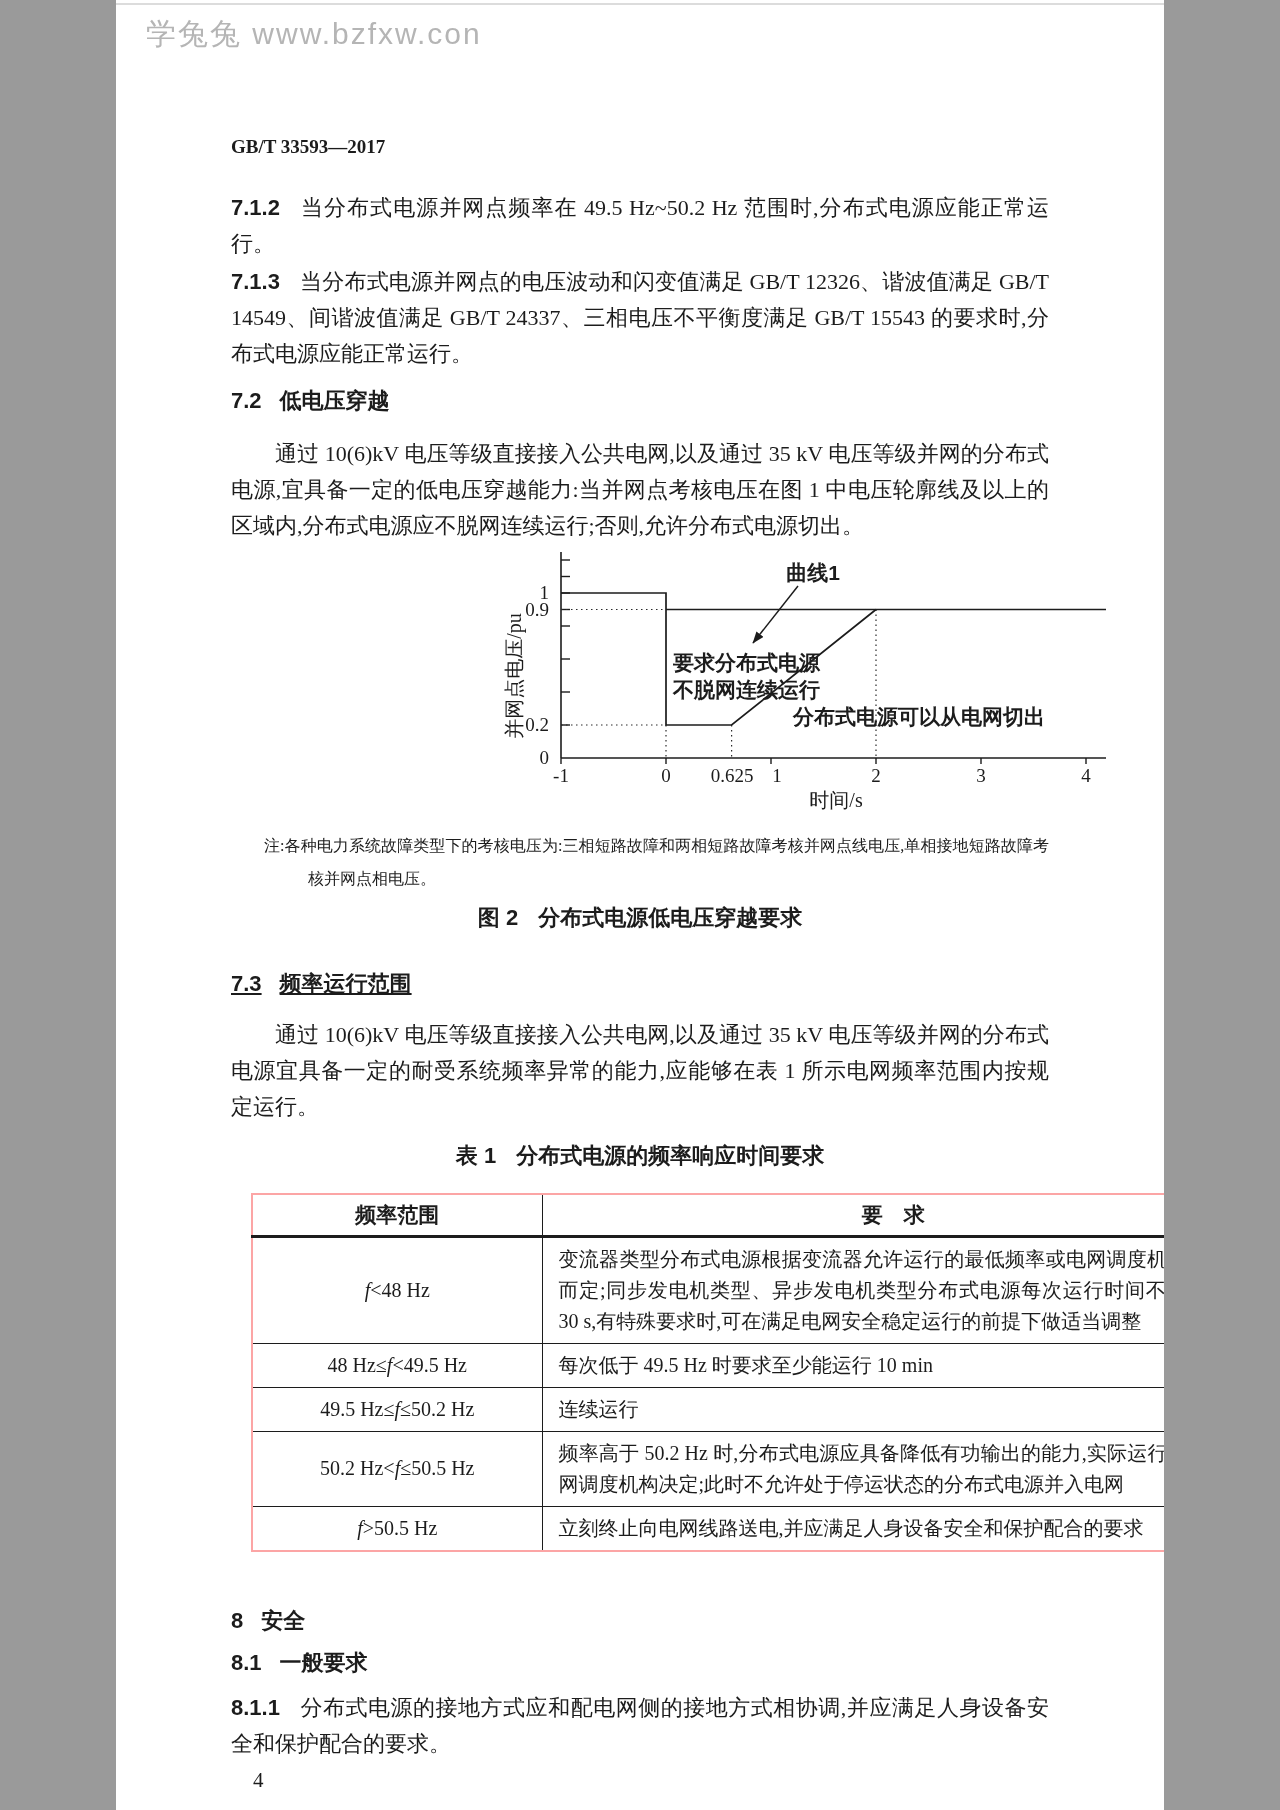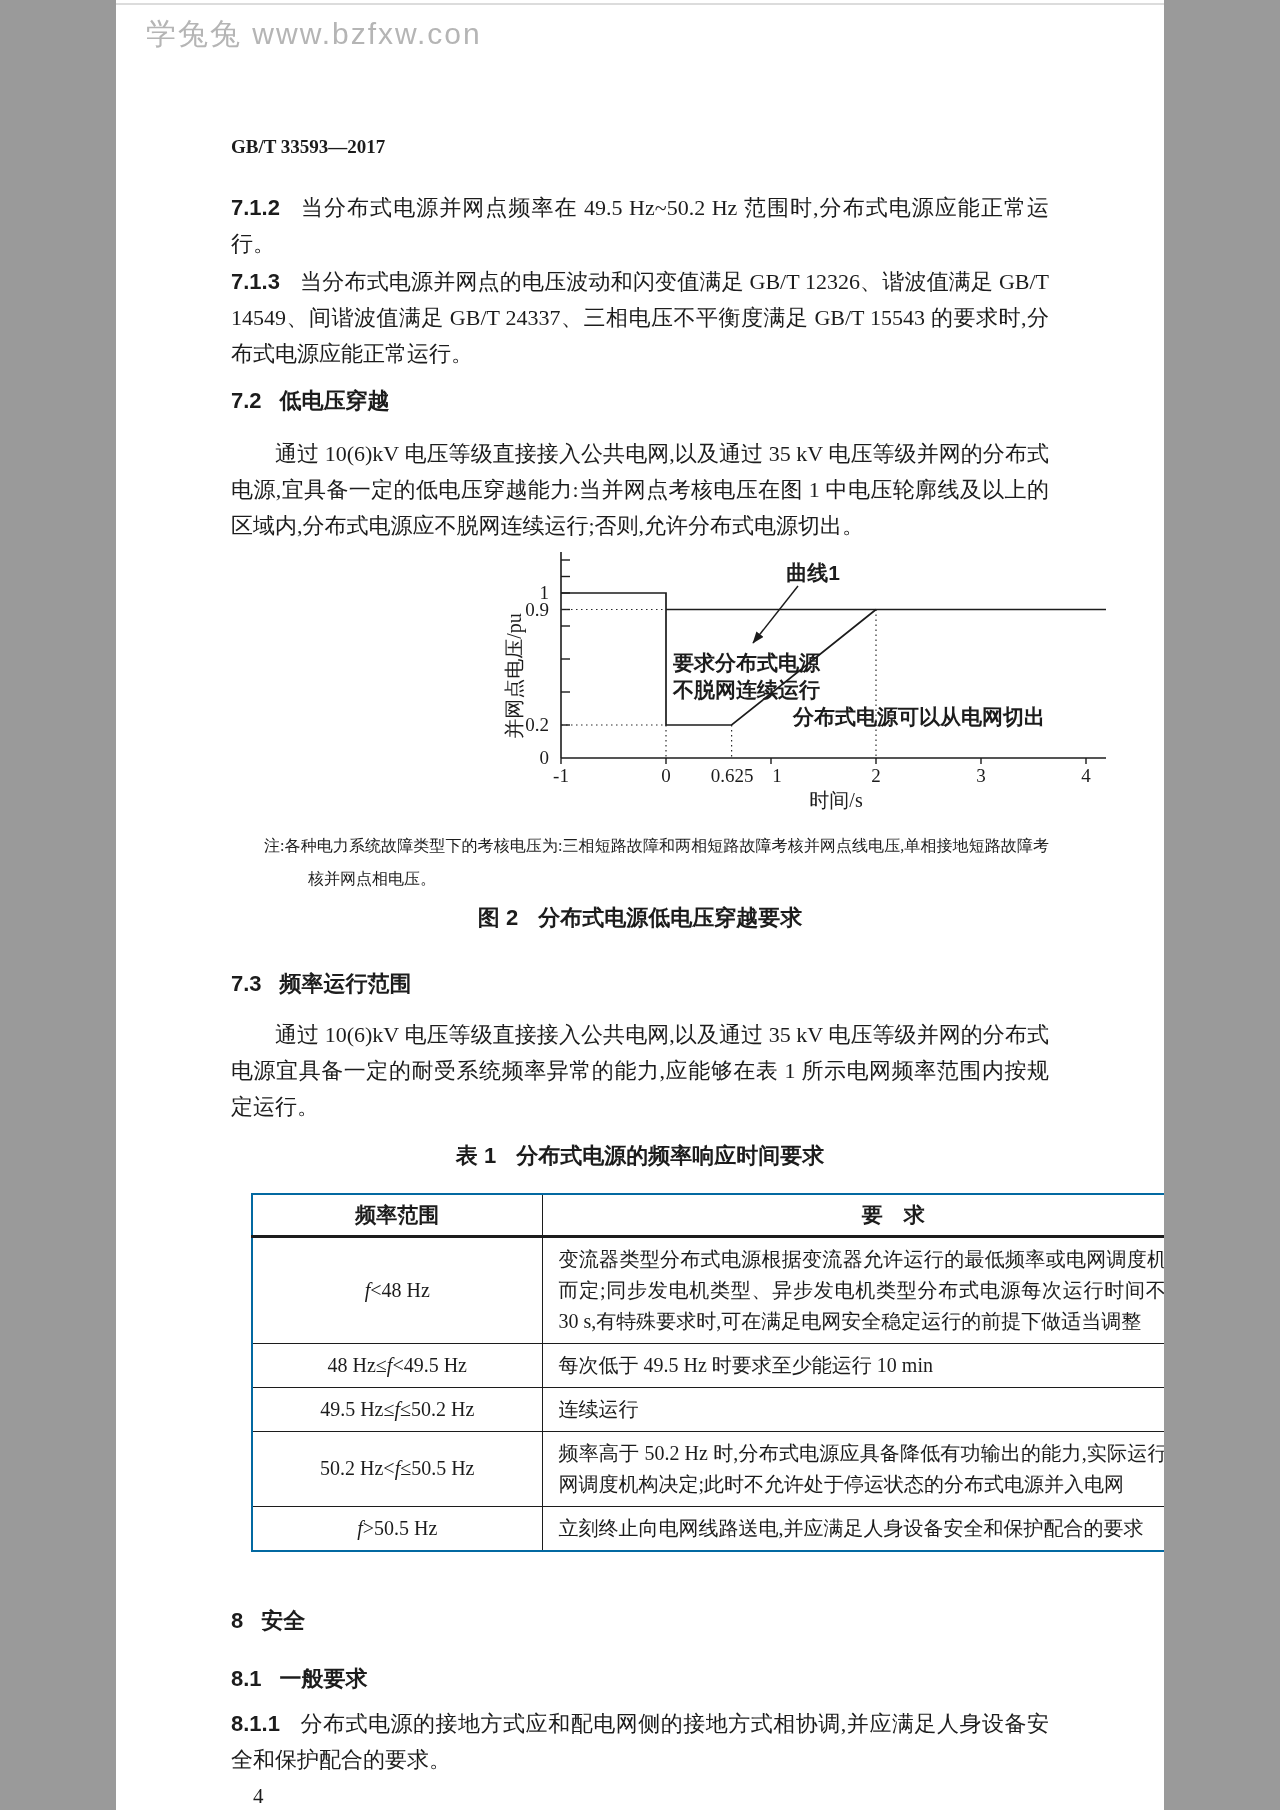--- a/index.html
+++ b/index.html
@@ -25,40 +25,40 @@
     font-size:19px; font-weight:bold;
     font-family:"Liberation Serif","DejaVu Serif",serif;
   }
   .clause { font-size:22px; line-height:36px; text-align:justify; }
   .clause .num { font-weight:bold; font-family:"Liberation Sans","DejaVu Sans",sans-serif; margin-right:20px; }
   .c712 { margin-top:32px; }
   .c713 { margin-top:2px; }
   .heading { font-family:"Liberation Sans","DejaVu Sans",sans-serif; font-weight:bold; font-size:22px; height:30px; }
   .heading .num { margin-right:18px; }
   .h72 { margin-top:14px; }
-  .h73 { margin-top:36px; }
+  .h73 { margin-top:36px;text-decoration:underline; }
   .h8  { margin-top:54px; }
-  .h81 { margin-top:28px; }
+  .h81 { margin-top:12px; }
   .body-para { font-size:22px; line-height:36px; text-align:justify; text-indent:44px; }
   .p72 { margin-top:20px; }
   .p73 { margin-top:18px; }
   .chart { display:block; margin:-16px 0 0 270px; }
   .chart text { font-family:"Liberation Serif","DejaVu Serif",serif; fill:#1c1c1c; }
   .chart .anno { font-family:"Liberation Sans","DejaVu Sans",sans-serif; font-weight:bold; font-size:21px; }
   .note { margin-top:16px; margin-left:33px; padding-left:44px; text-indent:-44px;
           font-size:16px; line-height:33px; text-align:justify; }
   .note .note-label { }
   .caption { margin-top:8px; text-align:center; font-family:"Liberation Sans","DejaVu Sans",sans-serif;
              font-weight:bold; font-size:22px; height:30px; }
   .caption .cap-label { margin-right:20px; }
   .cap-tbl { margin-top:16px; }
   table.freq {
     margin:22px 0 0 20px; width:995px;
     border-collapse:collapse;
-    border:2px solid #0369a1;
+    border:2px solid #fca5a5;
     font-size:20px;
   }
   table.freq th, table.freq td { border:1px solid #1c1c1c; }
   table.freq th {
     height:42px; font-family:"Liberation Sans","DejaVu Sans",sans-serif;
     font-weight:bold; font-size:21px; border-bottom:3px solid #1c1c1c;
   }
   td.range { width:290px; text-align:center; vertical-align:middle; font-family:"Liberation Serif","DejaVu Serif",serif; }
   td.range i { font-family:"Liberation Serif","DejaVu Serif",serif; }
   td.req { padding:6px 16px; line-height:31px; text-align:justify; }

